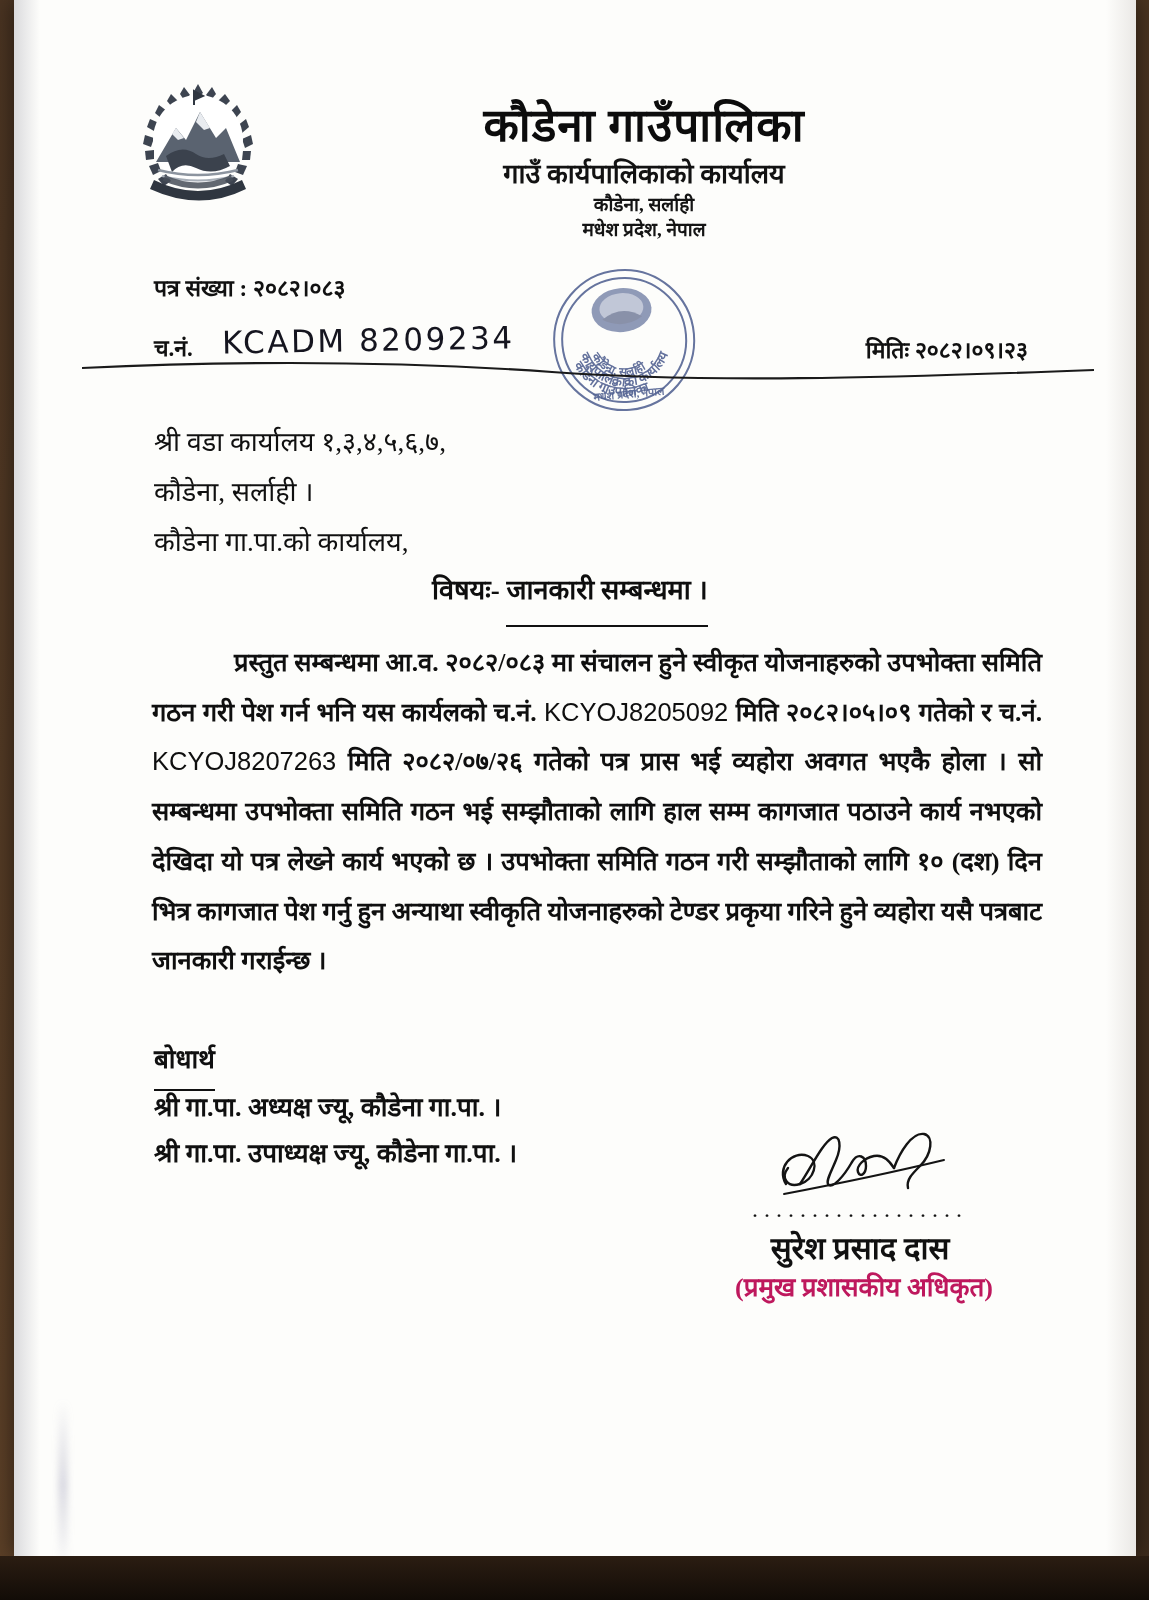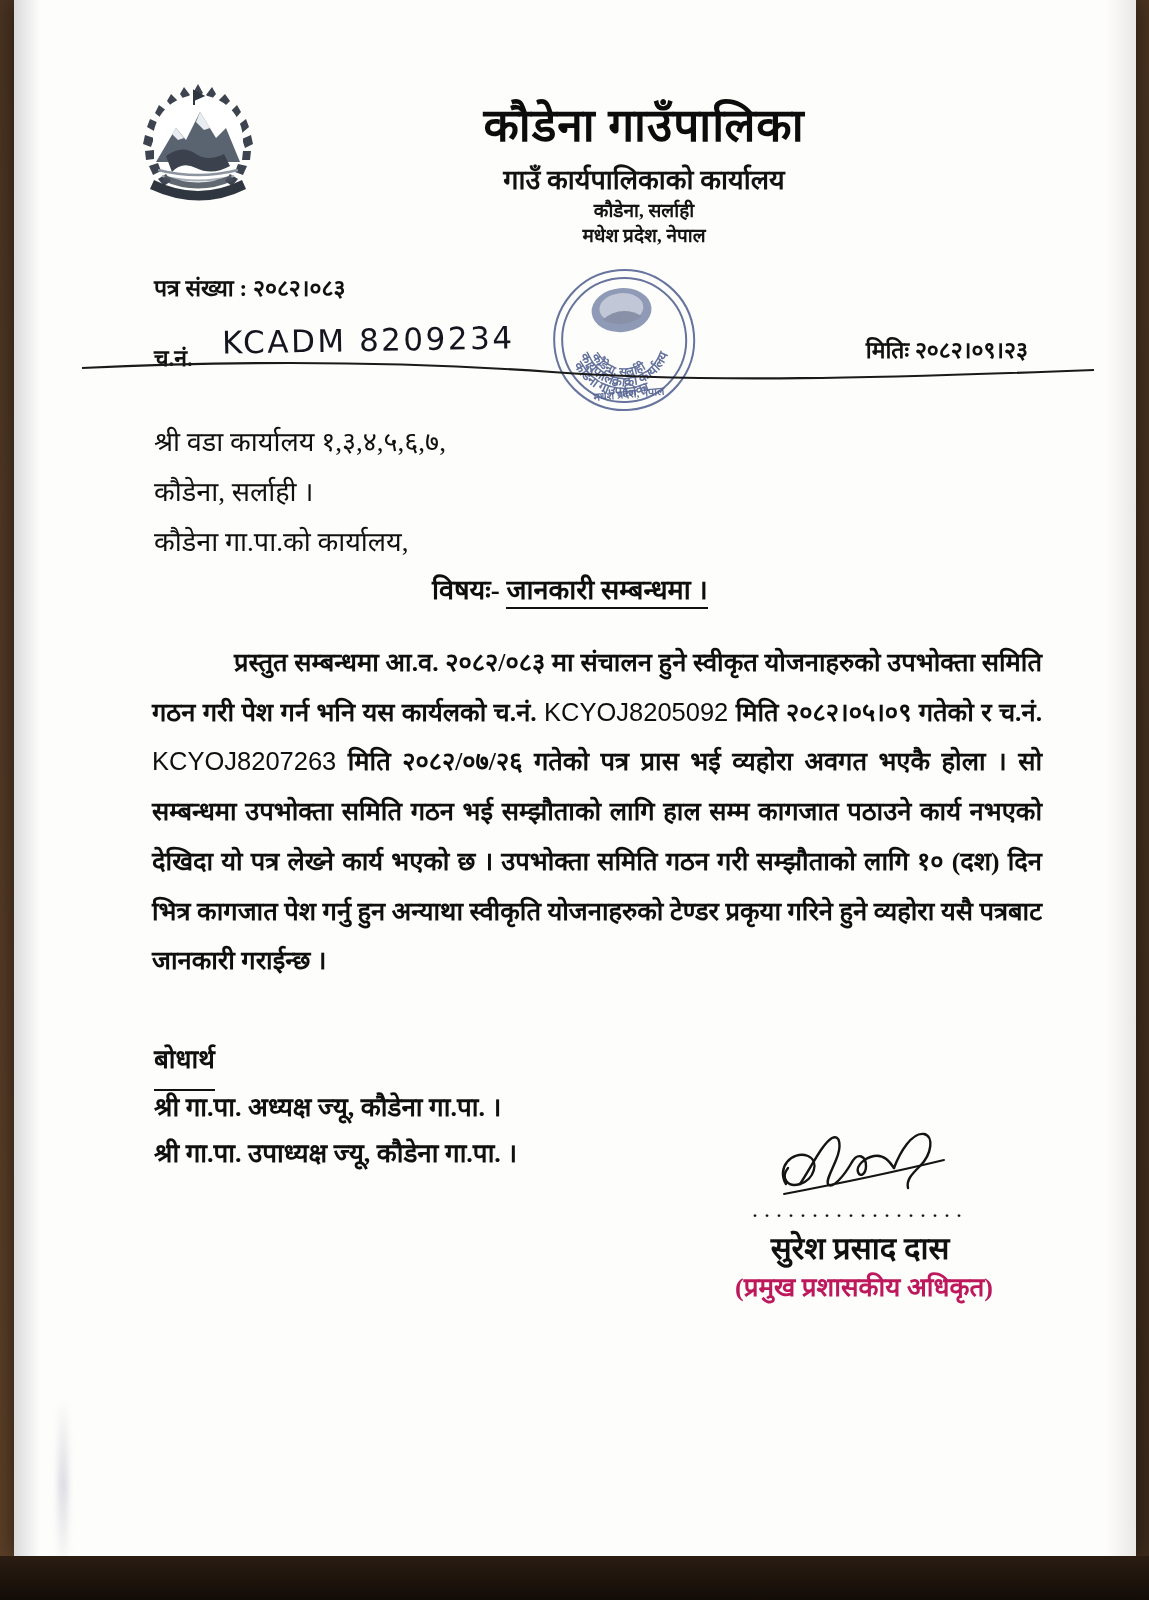--- a/index.html
+++ b/index.html
@@ -72,21 +72,21 @@
     letter-spacing: 1px;
     color: #0c0c0c;
     line-height: 1.12;
     white-space: nowrap;
   }
   .org-office {
     font-family: "Liberation Serif", "DejaVu Serif", serif;
     font-size: 27px;
     font-weight: 600;
     color: #121212;
-    margin-top: 12px;
+    margin-top: 6px;
     line-height: 1.2;
   }
   .org-place {
     font-family: "Liberation Serif", "DejaVu Serif", serif;
     font-size: 19px;
     font-weight: 600;
     color: #141414;
     margin-top: 3px;
     line-height: 1.25;
   }
@@ -106,21 +106,21 @@
     top: 271px;
     font-family: "Liberation Serif", "DejaVu Serif", serif;
     font-size: 23px;
     font-weight: 600;
     color: #111;
     white-space: nowrap;
   }
   .ref-chalani-label {
     position: absolute;
     left: 140px;
-    top: 341px;
+    top: 331px;
     font-family: "Liberation Serif", "DejaVu Serif", serif;
     font-size: 23px;
     font-weight: 600;
     color: #111;
   }
   .ref-chalani-value {
     position: absolute;
     left: 208px;
     top: 322px;
     font-family: "DejaVu Sans", sans-serif;
@@ -179,21 +179,21 @@
     left: 418px;
     top: 570px;
     font-family: "Liberation Serif", "DejaVu Serif", serif;
     font-size: 27px;
     font-weight: 700;
     color: #0e0e0e;
     white-space: nowrap;
   }
   .subject span.ul {
     border-bottom: 2px solid #111;
-    padding-bottom: 2px;
+    padding-bottom: 20px;
   }
 
   
   .body-text {
     position: absolute;
     left: 138px;
     top: 638px;
     width: 890px;
     font-family: "Liberation Serif", "DejaVu Serif", serif;
     font-size: 25.5px;

